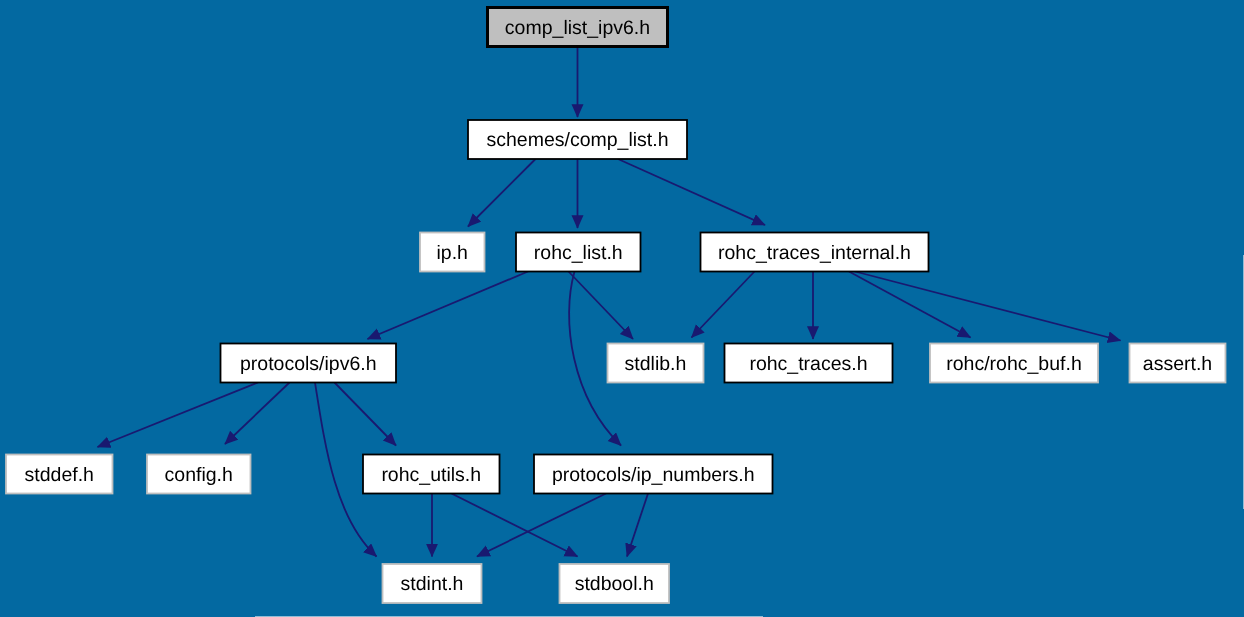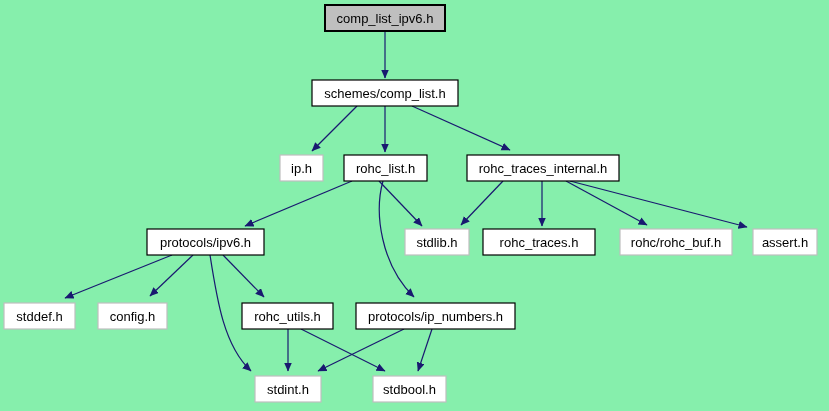--- a/index.html
+++ b/index.html
@@ -4,21 +4,21 @@
 <style>
   html, body {
     margin: 0;
     padding: 0;
     background: #ffffff;
   }
   .graph-canvas {
     position: relative;
     width: 829px;
     height: 411px;
-    background: #86efac;
+    background: #0369a1;
     font-family: "Liberation Sans", sans-serif;
   }
   svg text {
     font-family: "Liberation Sans", sans-serif;
     font-size: 13px;
     fill: #000000;
     text-anchor: middle;
   }
   .edge {
     fill: none;

